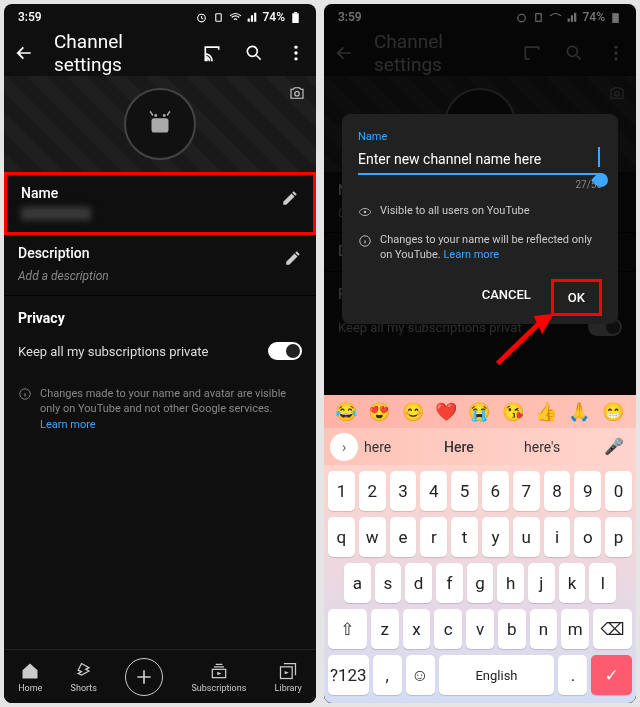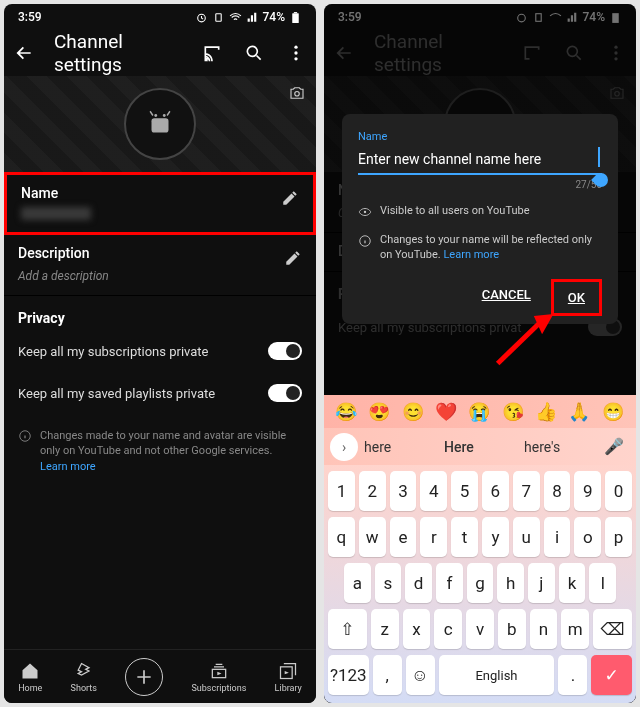--- a/index.html
+++ b/index.html
@@ -69,21 +69,21 @@
   .dialog { position: absolute; left: 18px; right: 18px; top: 110px; background: #212121; border-radius: 8px; padding: 16px 16px 8px; z-index: 10; }
   .dialog .dlabel { color: #3ea6ff; font-size: 11px; margin-bottom: 4px; }
   .dialog .dinput { color: #fff; font-size: 14px; border-bottom: 2px solid #3ea6ff; padding: 4px 0 6px; position: relative; }
   .dialog .dinput .cursor { position:absolute; right:2px; top:0; bottom:6px; width:2px; background:#3ea6ff; }
   .dialog .dinput .handle { position:absolute; right:-6px; bottom:-14px; width:14px; height:14px; background:#3ea6ff; border-radius:50% 50% 50% 0; transform:rotate(45deg); }
   .dialog .counter { text-align: right; font-size: 10px; color: #888; margin-top: 4px; }
   .dialog .note { display: flex; gap: 8px; font-size: 11px; color: #ccc; margin-top: 14px; align-items: flex-start; line-height: 1.35; }
   .dialog .note svg { width: 14px; height: 14px; fill: #ccc; flex-shrink: 0; margin-top: 1px; }
   .dialog .note a { color: #3ea6ff; text-decoration: none; }
   .dialog .actions { display: flex; justify-content: flex-end; gap: 6px; margin-top: 16px; }
-  .dialog .btn { padding: 8px 14px; font-size: 13px; font-weight: 500; color: #fff; text-decoration: underline; }
+  .dialog .btn { padding: 8px 14px; font-size: 13px; font-weight: 500; color: #fff; }
   .dialog .btn.ok { border: 3px solid #ff0000; }
   
   .arrow { position: absolute; left: 160px; top: 318px; z-index: 12; transform: rotate(-30deg); }
   .arrow svg { width: 80px; height: 30px; }
   
   
   .keyboard { position: absolute; left:0; right:0; bottom:0; height: 308px; z-index: 20; display:flex; flex-direction:column; }
   .emoji-row { height: 36px; background: linear-gradient(90deg,#ffb3a7,#ffc4b8); display:flex; align-items:center; justify-content:space-around; font-size:18px; padding:0 6px; }
   .suggest { height: 40px; background: linear-gradient(90deg,#ffc4b8,#ffd4cc); display:flex; align-items:center; }
   .suggest .chev { width: 28px; height: 28px; background:#fff; border-radius:50%; margin:0 6px; display:flex; align-items:center; justify-content:center; font-size:14px; color:#666; }
@@ -172,24 +172,20 @@
     <div class="label">Description</div>
     <div class="sub">Add a description</div>
     <span class="editicon"><svg viewBox="0 0 24 24">
           <path d="M3 17l11-11 4 4L7 21H3zM15 5l2-2 4 4-2 2z"></path>
         </svg></span>
   </div>
 
   <div class="privacy-head">Privacy</div>
   <div class="toggle-row">
     <span>Keep all my subscriptions private</span>
-    <span class="toggle"></span>
-  </div>
-  <div class="toggle-row">
-    <span>Keep all my saved playlists private</span>
     <span class="toggle"></span>
   </div>
 
   <div class="info">
     <svg viewBox="0 0 24 24">
         <circle cx="12" cy="12" r="9" fill="none" stroke="#888" stroke-width="1.5"></circle>
         <path d="M12 8h0M12 11v5" stroke="#888" stroke-width="2"></path>
       </svg>
     <span><span>Changes made to your name and avatar are visible only on YouTube and not other Google services.</span> <a>Learn more</a></span>
   </div>

